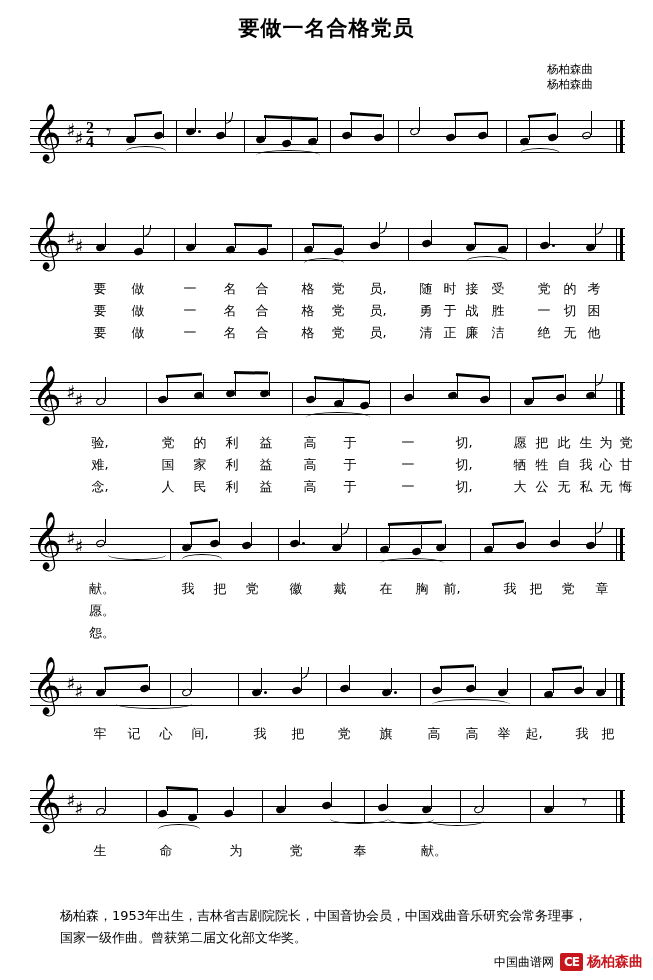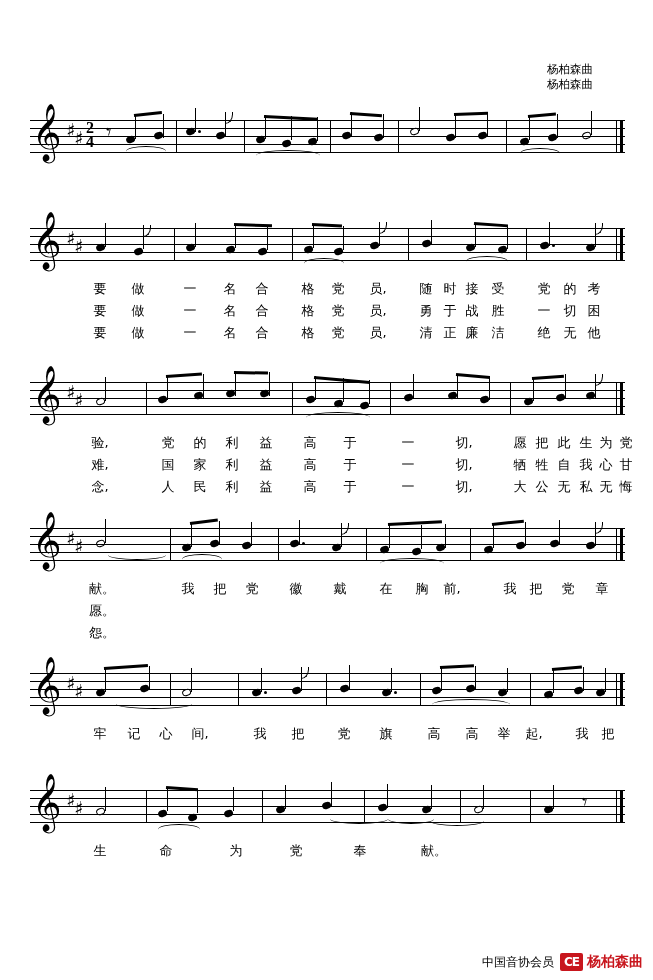--- a/index.html
+++ b/index.html
@@ -221,20 +221,21 @@
     color: #c8161d;
     font-size: 14px;
     font-weight: bold;
   }
 </style>
 </head>
 <body>
 
 <div class="page">
 
+  <div class="title">要做一名合格党员</div>
 
   <div class="credits">
     <div>杨柏森曲</div>
     <div>杨柏森曲</div>
   </div>
 
   <div class="system" style="top:120px;">
     <div class="staff">
       <div class="line l0"></div>
         <div class="line l1"></div>
@@ -926,20 +927,21 @@
     <div class="lyricline" style="top:52px;">
       <span style="left:70px;">生</span>
       <span style="left:136px;">命</span>
       <span style="left:206px;">为</span>
       <span style="left:266px;">党</span>
       <span style="left:330px;">奉</span>
       <span style="left:404px;">献。</span>
     </div>
   </div>
 
+  <div class="footnote">杨柏森，1953年出生，吉林省吉剧院院长，中国音协会员，中国戏曲音乐研究会常务理事，国家一级作曲。曾获第二届文化部文华奖。</div>
 
   <div class="footer">
-    <span class="ft-text">中国音协会员</span>
+    <span class="ft-text">中国曲谱网</span>
     <span class="logo-box">CE</span>
     <span class="logo-text">杨柏森曲</span>
   </div>
 
 </div>
 
 </body></html>

